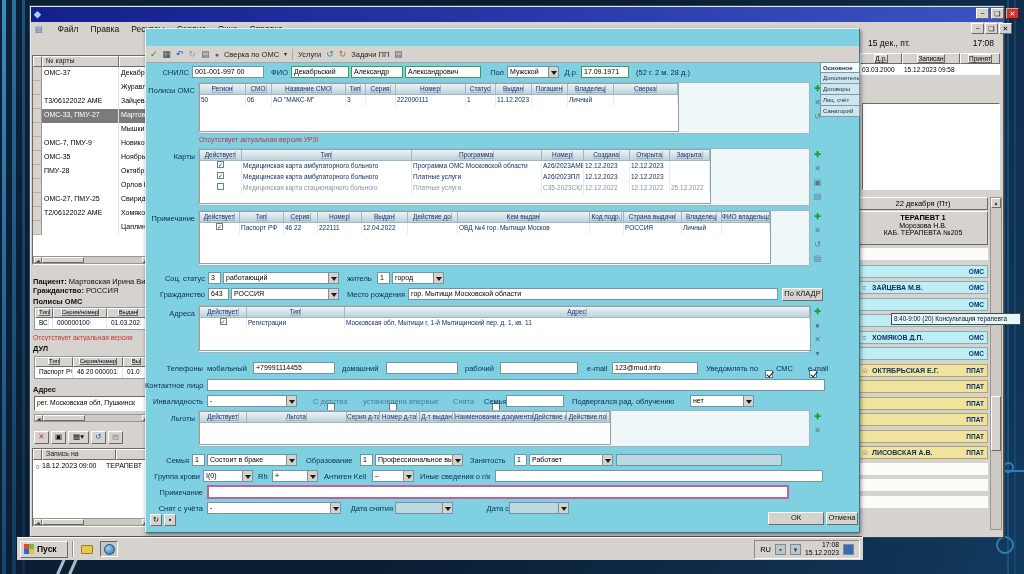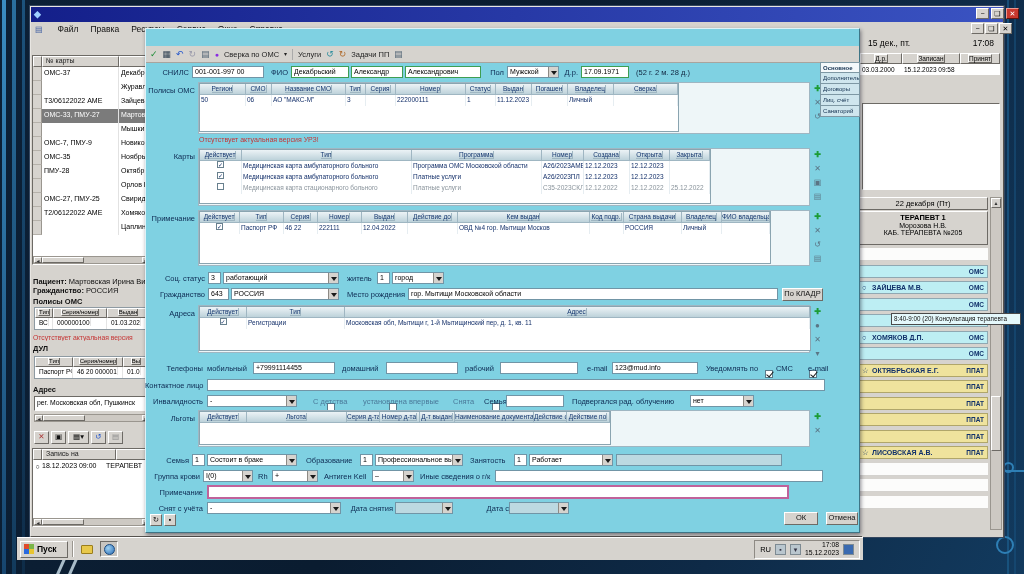--- a/index.html
+++ b/index.html
@@ -728,21 +728,21 @@
       <i></i>
     </div>
   <div class="lbl" style="left:484px;top:504px;width:46px;text-align:right;z-index:5">Дата смерти</div>
   <div class="sel dis" style="left:509px;top:502px;width:60px;z-index:5">
       <i></i>
     </div>
 
   
   <div class="btn" style="left:150px;top:514px;width:12px;height:12px;z-index:5"><span>↻</span></div>
   <div class="btn" style="left:164px;top:514px;width:12px;height:12px;z-index:5"><span>▪</span></div>
-  <div class="btn" style="left:784px;top:512px;width:34px;height:13px;z-index:5">ОК</div>
+  <div class="btn" style="left:768px;top:512px;width:56px;height:13px;z-index:5">ОК</div>
   <div class="btn" style="left:826px;top:512px;width:32px;height:13px;z-index:5">Отмена</div>
 
   
   <div class="abs task" style="left:17px;top:537px;width:846px;height:23px;z-index:7">
     <div class="start bev">
       <span class="flag">
         <i style="background:#e04a2a"></i>
           <i style="background:#7ab648"></i>
           <i style="background:#2a6ae0"></i>
           <i style="background:#e8c430"></i>

